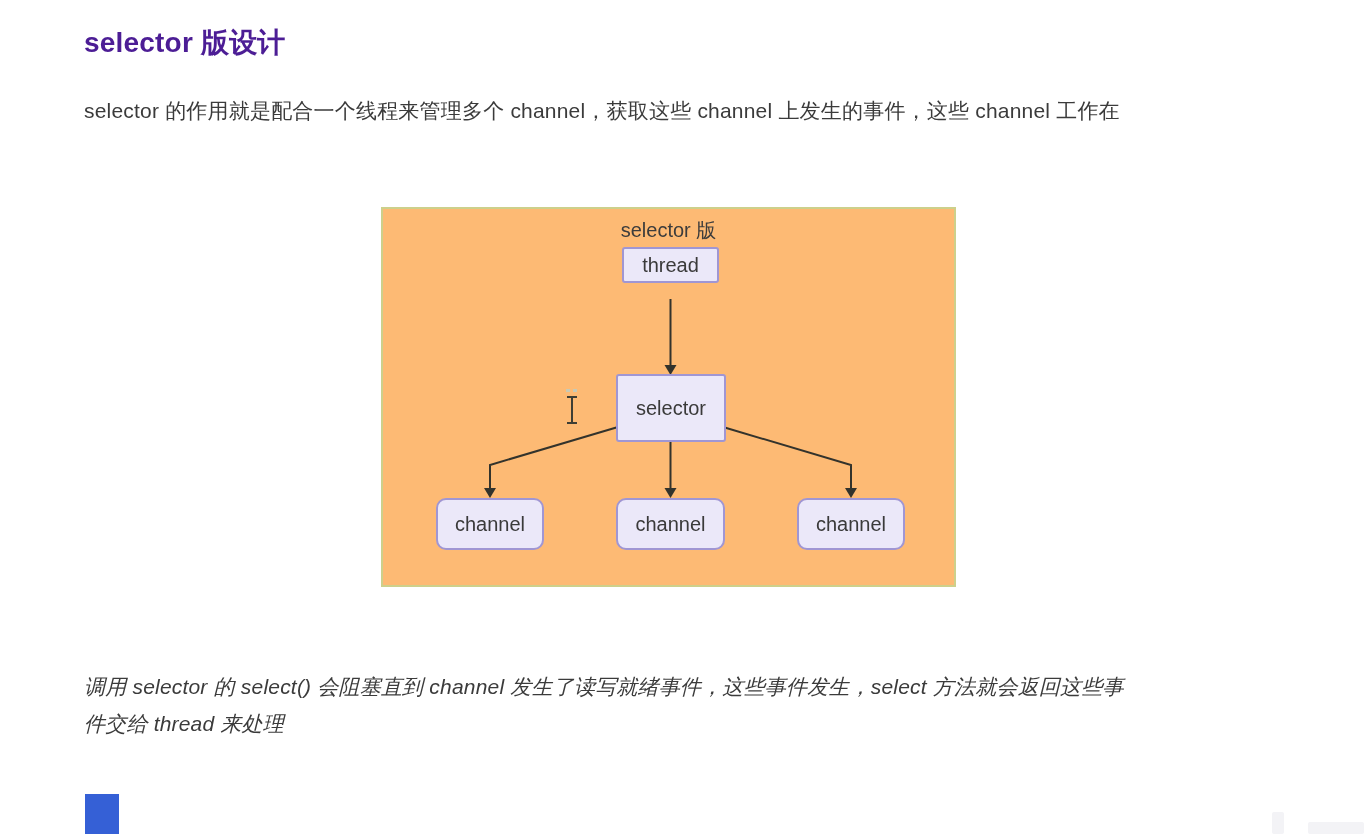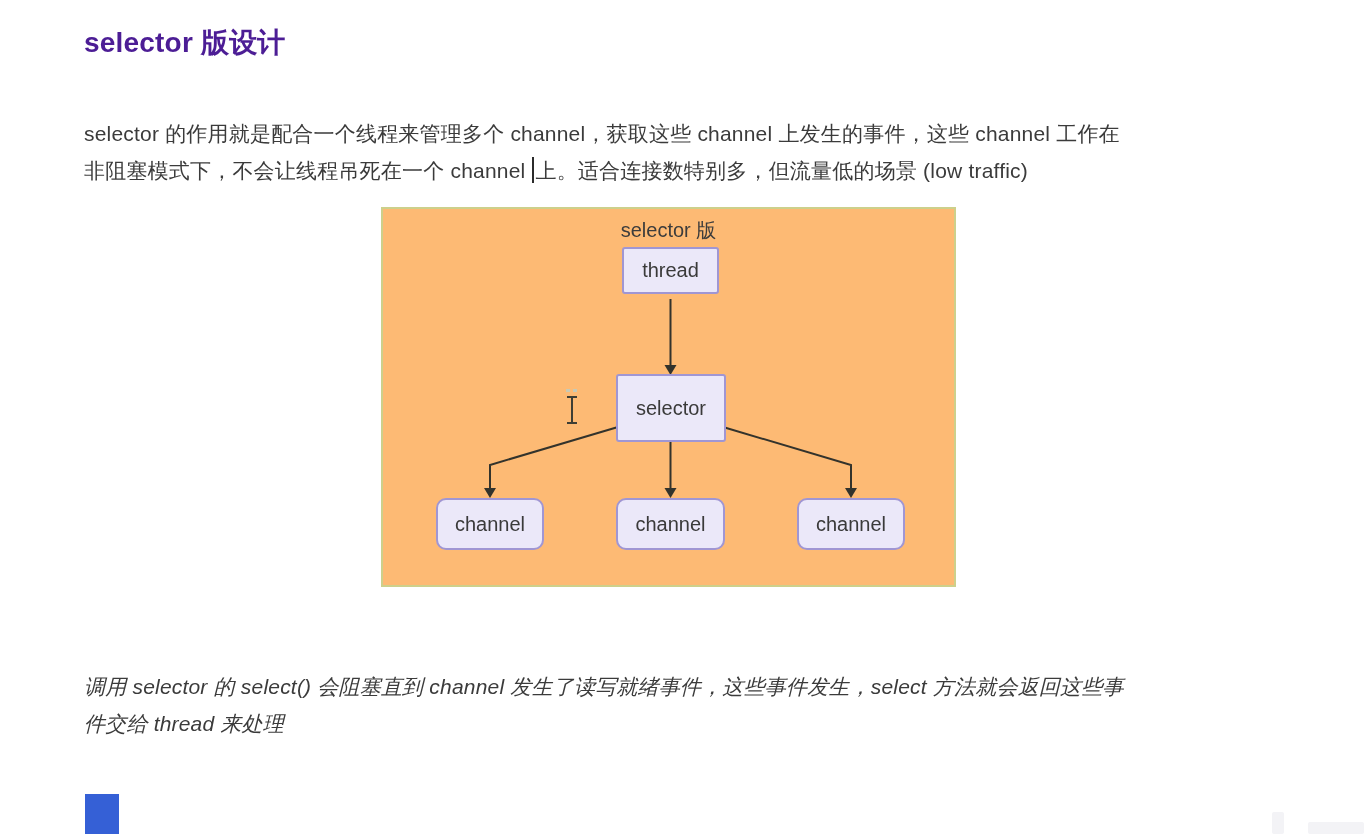--- a/index.html
+++ b/index.html
@@ -48,21 +48,21 @@
   }
   .node {
     position: absolute;
     background: #ebe8f9;
     border: 2px solid #a096d3;
     display: flex; align-items: center; justify-content: center;
     font-size: 20px; color: #3a3a3a;
   }
   .node.rect { border-radius: 3px; }
   .node.round { border-radius: 10px; }
-  .n-thread   { left: 239px; top: 38px;  width: 97px;  height: 47px; }
+  .n-thread   { left: 239px; top: 38px;  width: 97px;  height: 36px; }
   .n-selector { left: 233px; top: 165px; width: 110px; height: 68px; }
   .n-ch1 { left: 53px;  top: 289px; width: 108px; height: 52px; }
   .n-ch2 { left: 233px; top: 289px; width: 109px; height: 52px; }
   .n-ch3 { left: 414px; top: 289px; width: 108px; height: 52px; }
 
   .arrow-layer { position: absolute; left: 0; top: 0; width: 575px; height: 380px; pointer-events: none; }
 
   
   .ibeam { left: 566px; top: 389px; width: 12px; height: 38px; }
   .ibeam .dash {
@@ -78,23 +78,22 @@
   .watermark-a { left: 1272px; top: 812px; width: 12px; height: 22px; background: #f3f3f6; border-radius: 2px; }
   .watermark-b { left: 1308px; top: 822px; width: 56px; height: 12px; background: #f3f3f6; border-radius: 2px; }
 </style>
 </head>
 <body>
 
 <div>
 
   <h1 class="abs doc-heading">selector 版设计</h1>
 
-  <div class="abs para" style="top: 92px; margin-top: 23px;">
+  <div class="abs para" style="top: 92px;">
     <div class="line">selector 的作用就是配合一个线程来管理多个 channel，获取这些 channel 上发生的事件，这些 channel 工作在</div>
-    <div class="line"><span>非阻塞模式下，不会让线程吊死在一个 channel </span><span class="caret"></span><span>上。适合连接数特别多，但流量低的场景 (low traffic)</span></div>
   </div>
 
   <div class="abs diagram">
     <div class="diagram-title">selector 版</div>
 
     <svg class="arrow-layer" viewBox="0 0 575 380" xmlns="http://www.w3.org/2000/svg">
 
       <line x1="287.5" y1="90" x2="287.5" y2="157" stroke="#33332c" stroke-width="2"></line>
       <polygon points="281.5,156 293.5,156 287.5,166" fill="#33332c"></polygon>
 

